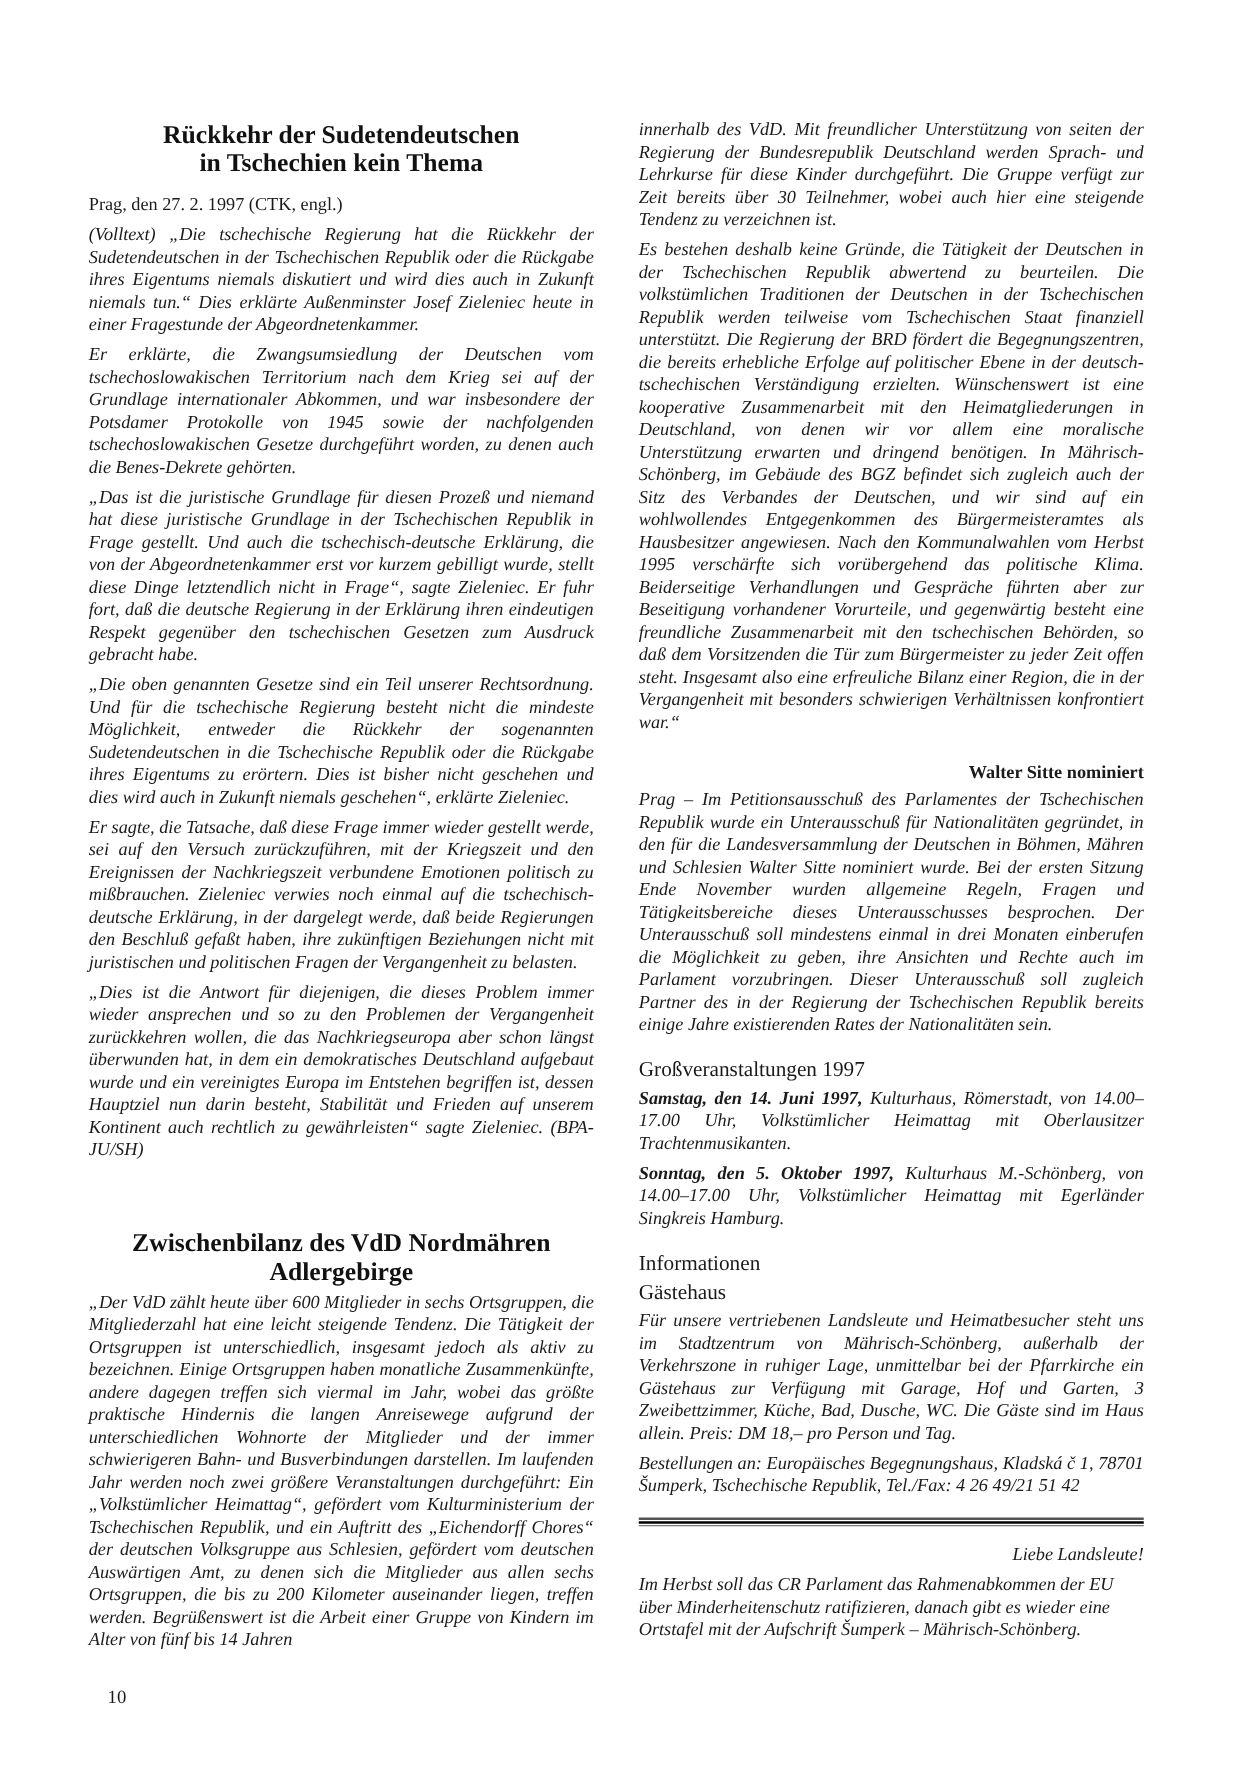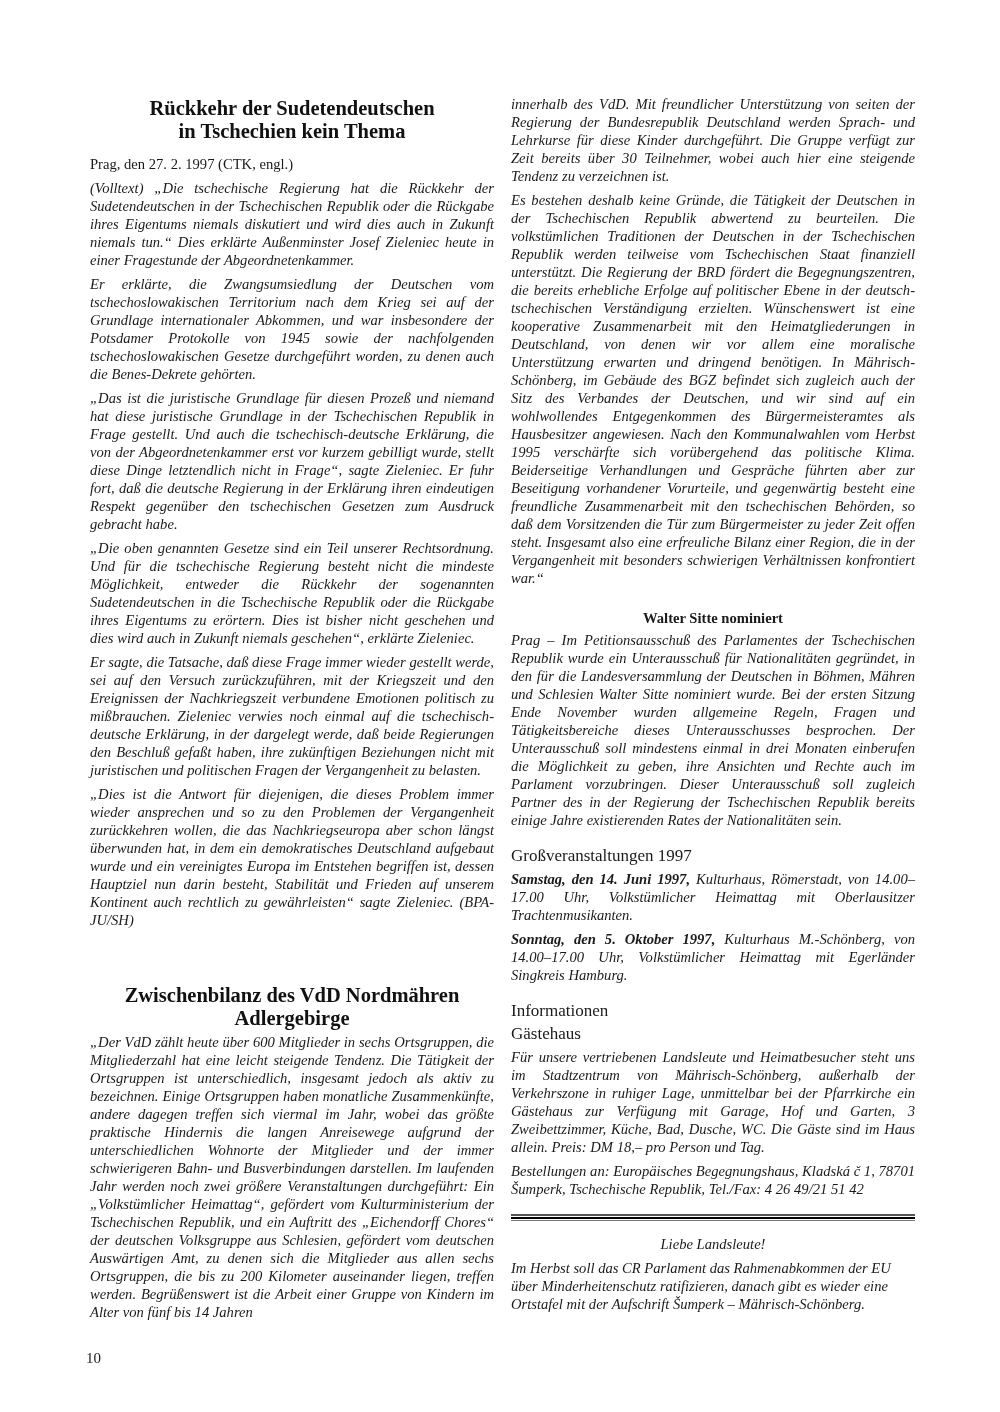--- a/index.html
+++ b/index.html
@@ -1,26 +1,26 @@
 <!DOCTYPE html>
 <html><head>
 <meta charset="utf-8">
 <style>
   html, body { margin: 0; padding: 0; background: #ffffff; }
   body { width: 1000px; height: 1412px; position: relative; overflow: hidden;
          font-family: "Liberation Serif", "DejaVu Serif", serif; color: #1a1a1a; }
   .col { position: absolute; top: 95px; width: 404px; }
-  .col-left { left: 90px; }
+  .col-left { left: 71px; }
   .col-right { left: 511px; }
   .headline { font-weight: bold; font-size: 20.5px; line-height: 23px; text-align: center; margin: 0; color: #111; }
   .headline.h1 { margin-top: 2px; margin-bottom: 2px; }
   .headline.h2 { margin-top: 55px; margin-bottom: 3px; }
   .dateline { font-size: 14.6px; line-height: 18px; margin: 12px 0 6px 0; }
   p { margin: 0 0 6px 0; font-size: 14.6px; line-height: 18px; text-align: justify; hyphens: auto; font-style: italic; }
-  .subhead { font-weight: bold; font-size: 14.6px; line-height: 18px; margin: 0 0 4px 0; text-align: center; font-family: Liberation Serif, serif; }
+  .subhead { font-weight: bold; font-size: 14.6px; line-height: 18px; margin: 0 0 4px 0; text-align: right; font-family: Liberation Serif, serif; }
   .section-label { font-weight: normal; font-size: 17px; line-height: 18px; margin: 0 0 5px 0; }
   .spacer-lg { height: 16px; }
   .spacer-md { height: 12px; }
   .rule { position: relative; height: 7px; margin: 16px 0 14px 0; }
   .rule .r1 { position: absolute; left: 0; right: 0; top: 0; height: 2px; background: #555; }
   .rule .r2 { position: absolute; left: 0; right: 0; top: 3px; height: 2px; background: #000; }
   .rule .r3 { position: absolute; left: 0; right: 0; top: 6px; height: 1px; background: #777; }
   .page-number { position: absolute; left: 86px; top: 1350px; font-size: 15px; }
   b { font-weight: bold; }
 </style>
@@ -81,18 +81,18 @@
     <p>Bestellungen an: Europäisches Begegnungshaus, Kladská č 1, 78701 Šumperk, Tschechische Republik, Tel./Fax: 4 26 49/21 51 42</p>
   </section>
 
   <div class="rule">
     <div class="r1"></div>
       <div class="r2"></div>
       <div class="r3"></div>
   </div>
 
   <section>
-    <p style="text-align:center">Liebe Landsleute!</p>
+    <p style="text-align:right">Liebe Landsleute!</p>
     <p style="text-align:left">Im Herbst soll das CR Parlament das Rahmenabkommen der EU über Minderheitenschutz ratifizieren, danach gibt es wieder eine Ortstafel mit der Aufschrift Šumperk – Mährisch-Schönberg.</p>
   </section>
 </div>
 
 <div class="page-number">10</div>
 
 </body></html>

